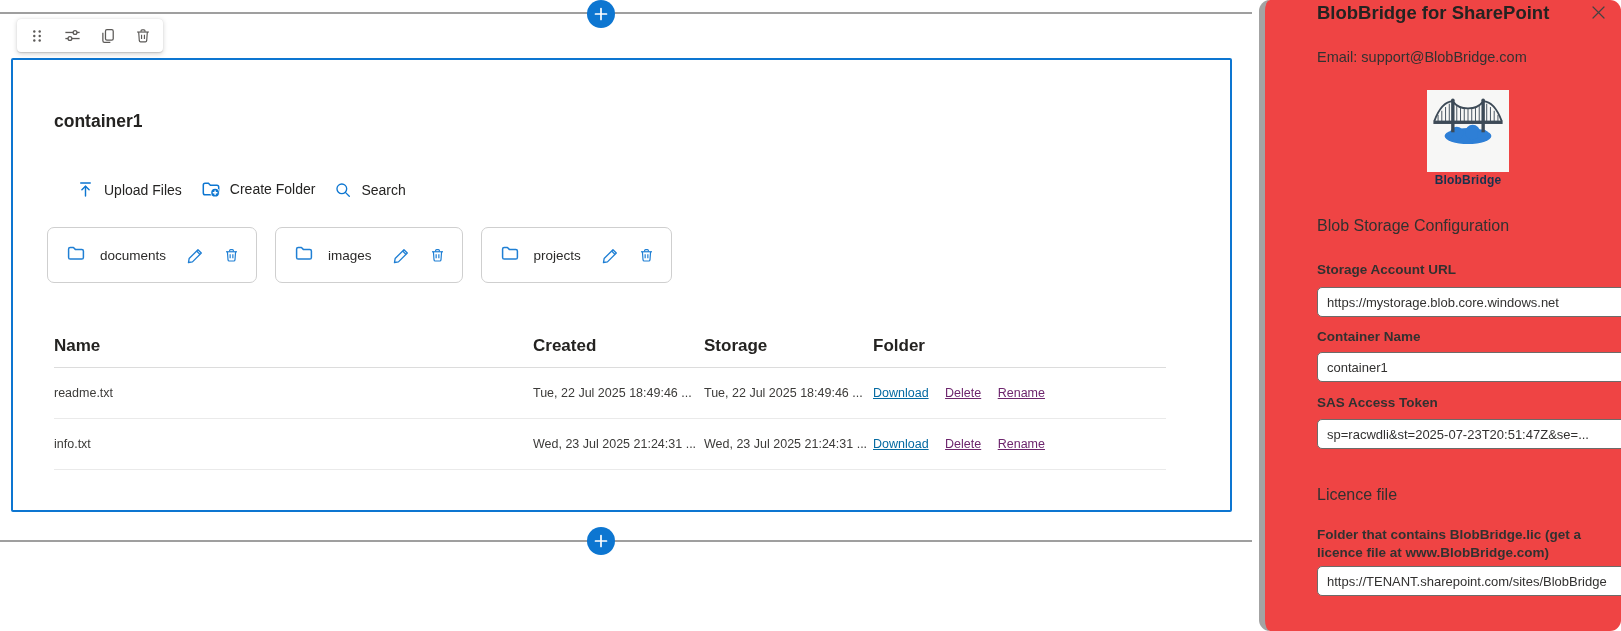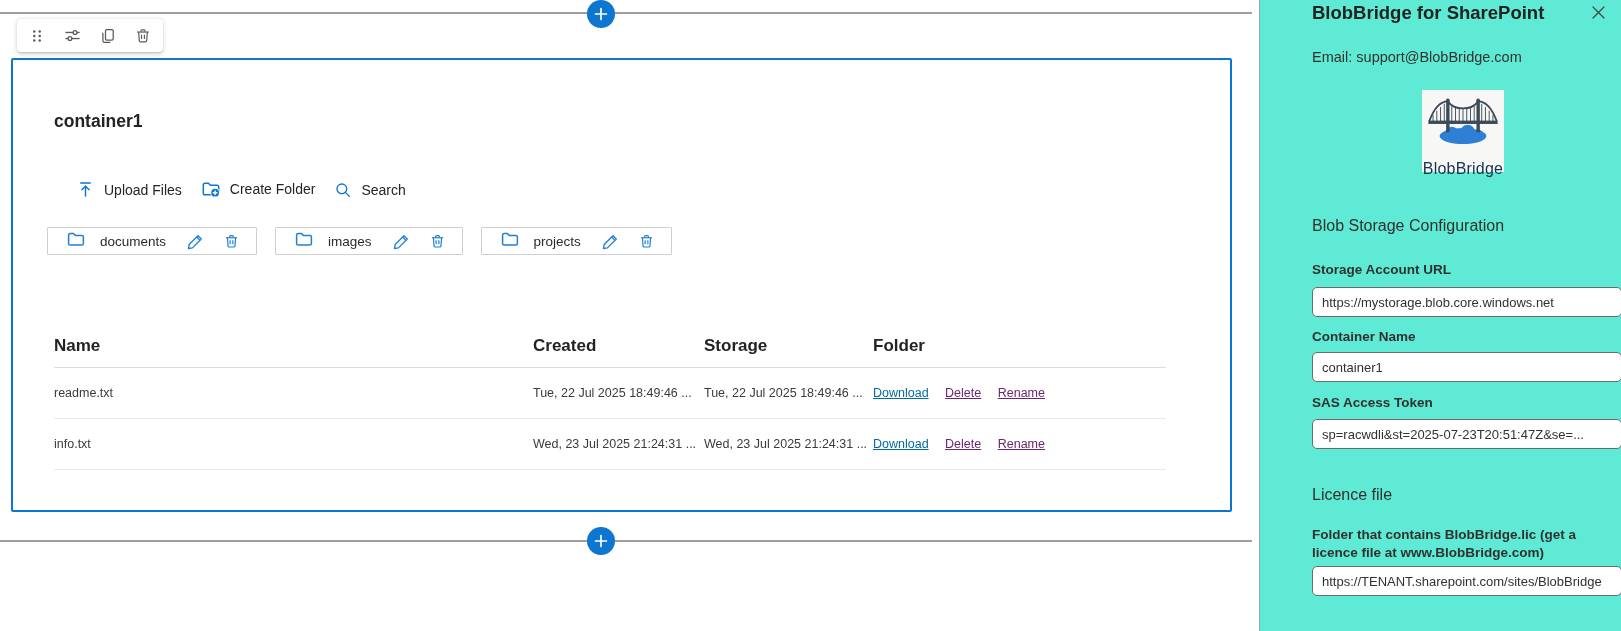--- a/index.html
+++ b/index.html
@@ -41,51 +41,51 @@
     position:absolute;left:41px;top:50px;margin:0;
     font-size:17.5px;line-height:22px;font-weight:bold;color:#242321;
   }
   .commandbar{position:absolute;left:63px;top:113px;height:26px;display:flex;align-items:flex-end;gap:19px;}
   .cmd{display:flex;align-items:center;gap:9px;background:none;border:none;padding:0;cursor:pointer;
        font-family:inherit;font-size:14px;color:#252423;}
   .cmd svg{display:block;}
 
   .chips{position:absolute;left:34px;top:167px;display:flex;gap:18px;}
   .chip{
-    height:28px;box-sizing:border-box;border:1px solid #cfcfcf;border-radius:1px;background:#fff;
+    height:56px;box-sizing:border-box;border:1px solid #cfcfcf;border-radius:7px;background:#fff;
     display:flex;align-items:center;padding:0 14px 0 18px;gap:14px;cursor:pointer;
   }
   .chip .chip-label{font-size:13.5px;color:#2b2a29;margin-right:4px;}
   .icon-btn{background:none;border:none;padding:2px;cursor:pointer;display:flex;align-items:center;}
   .icon-btn svg{display:block;}
 
   .ftable{position:absolute;left:41px;top:274px;width:1112px;font-size:12.5px;color:#3c3b39;}
   .thead{display:flex;font-size:17px;font-weight:bold;color:#242321;
          padding:3px 0 13px 0;border-bottom:1px solid #dcdcdc;line-height:17px;}
   .frow{display:flex;align-items:center;height:50px;border-bottom:1px solid #eaeaea;}
   .c-name{flex:0 0 479px;}
   .c-created{flex:0 0 171px;}
   .c-modified{flex:0 0 169px;}
   .c-actions{flex:1 1 auto;}
   .frow a{margin-right:13px;text-decoration:underline;cursor:pointer;}
   .lnk-download{color:#0369a1;}
   .lnk-visited{color:#6d256d;}
 
   
   .panel{
-    position:absolute;left:1259px;top:0;width:362px;height:631px;background:#5eead4;
-    border-left:1px solid #a3a3a3;box-sizing:border-box;
+    position:absolute;left:1259px;top:0;width:362px;height:631px;background:#ef4444;
+    border-left:6px solid #a3a3a3;box-sizing:border-box;border-radius:11px;
   }
   .p-title{position:absolute;left:52px;top:2px;margin:0;font-size:18.5px;font-weight:bold;color:#242321;}
   .p-close{position:absolute;right:13px;top:4px;width:20px;height:20px;background:none;border:none;
            padding:0;cursor:pointer;display:flex;align-items:center;justify-content:center;}
   .p-email{position:absolute;left:52px;top:49px;font-size:14.5px;color:#333231;}
   .p-logo{position:absolute;left:52px;top:90px;width:302px;text-align:center;}
   .logo-box{display:inline-block;width:82px;height:82px;background:#f7f7f6;padding-top:3px;box-sizing:border-box;}
-  .logo-caption{font-size:16px;font-weight:normal;color:#16324e;letter-spacing:.2px;margin-top:5px;}
+  .logo-caption{font-size:12px;font-weight:bold;color:#16324e;letter-spacing:.2px;margin-top:18px;}
   .p-h3{position:absolute;left:52px;margin:0;font-size:16px;font-weight:normal;color:#323130;}
   .p-h3.storage{top:217px;}
   .p-h3.licence{top:486px;}
   .p-label{position:absolute;left:52px;width:302px;font-size:13.5px;font-weight:bold;
            color:#323130;line-height:18px;}
   .p-input{position:absolute;left:52px;width:310px;height:30px;box-sizing:border-box;
            border:1px solid #6d6b69;border-radius:5px;background:#fff;padding:0 9px;
            font-family:inherit;font-size:13px;color:#323130;outline:none;}
   .l1{top:261px;} .i1{top:287px;}
   .l2{top:328px;} .i2{top:352px;}

